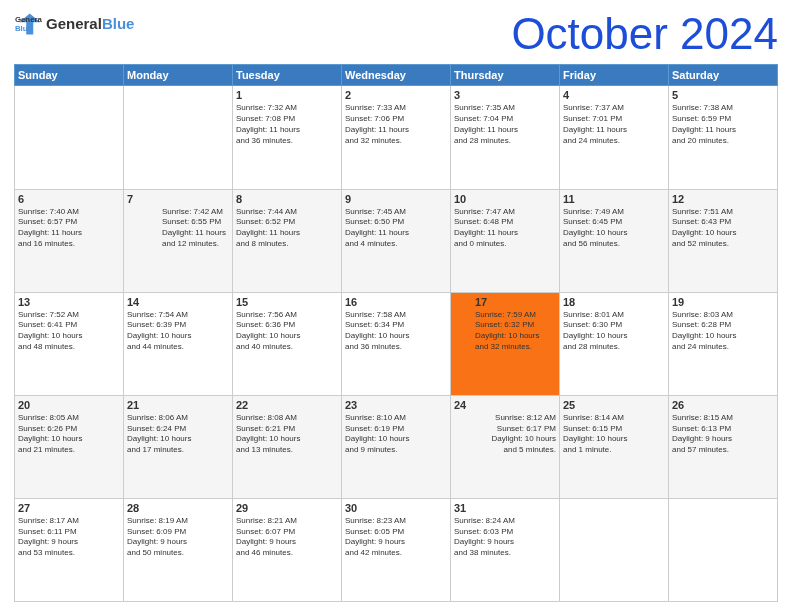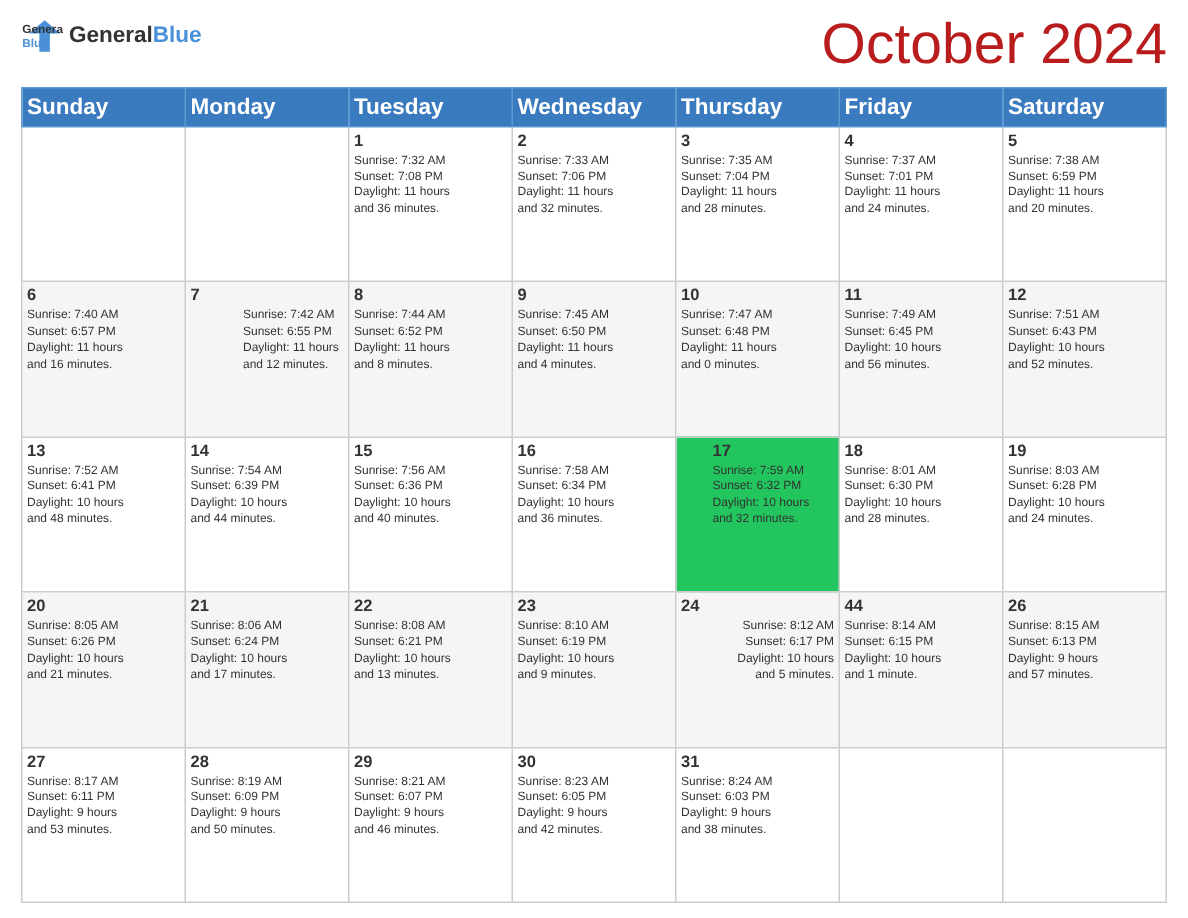--- a/index.html
+++ b/index.html
@@ -38,40 +38,40 @@
       color: #4a90d9;
     }
     .logo-icon {
       width: 28px;
       height: 28px;
     }
     .title-block {
       text-align: right;
     }
     .month-title {
-      font-size: 38px;
+      font-size: 44px;
       font-weight: 300;
-      color: #b91c1c;
+      color: #1d4ed8;
       line-height: 1.1;
     }
     .location {
       font-size: 14px;
       color: #555;
     }
     .calendar {
       flex: 1;
       border: 1px solid #ccc;
       border-collapse: collapse;
       width: 100%;
       table-layout: fixed;
     }
     .calendar th {
       background: #3a7abf;
       color: #fff;
-      font-size: 15px;
+      font-size: 11px;
       font-weight: bold;
       padding: 4px 3px;
       text-align: left;
       border: 1px solid #5a9ad0;
     }
     .calendar td {
       vertical-align: top;
       border: 1px solid #ccc;
       padding: 3px 3px;
       font-size: 8.5px;
@@ -250,21 +250,21 @@
 Daylight: 10 hours
 and 40 minutes.</div>
           </td>
           <td style="background: rgb(255, 255, 255);">
             <span class="day-num">16</span>
             <div class="day-detail" style="white-space: pre-line;">Sunrise: 7:58 AM
 Sunset: 6:34 PM
 Daylight: 10 hours
 and 36 minutes.</div>
           </td>
-          <td style="background: #22c55e; padding-left: 24px;">
+          <td style="background: #f97316; padding-left: 24px;">
             <span class="day-num">17</span>
             <div class="day-detail" style="white-space: pre-line;">Sunrise: 7:59 AM
 Sunset: 6:32 PM
 Daylight: 10 hours
 and 32 minutes.</div>
           </td>
           <td style="background: rgb(255, 255, 255);">
             <span class="day-num">18</span>
             <div class="day-detail" style="white-space: pre-line;">Sunrise: 8:01 AM
 Sunset: 6:30 PM
@@ -309,21 +309,21 @@
 and 9 minutes.</div>
           </td>
           <td style="background: rgb(245, 245, 245); margin-top: 21px;">
             <span class="day-num">24</span>
             <div class="day-detail" style="white-space: pre-line; text-align: right;">Sunrise: 8:12 AM
 Sunset: 6:17 PM
 Daylight: 10 hours
 and 5 minutes.</div>
           </td>
           <td style="background: rgb(245, 245, 245);">
-            <span class="day-num">44</span>
+            <span class="day-num">25</span>
             <div class="day-detail" style="white-space: pre-line;">Sunrise: 8:14 AM
 Sunset: 6:15 PM
 Daylight: 10 hours
 and 1 minute.</div>
           </td>
           <td style="background: rgb(245, 245, 245);">
             <span class="day-num">26</span>
             <div class="day-detail" style="white-space: pre-line;">Sunrise: 8:15 AM
 Sunset: 6:13 PM
 Daylight: 9 hours

